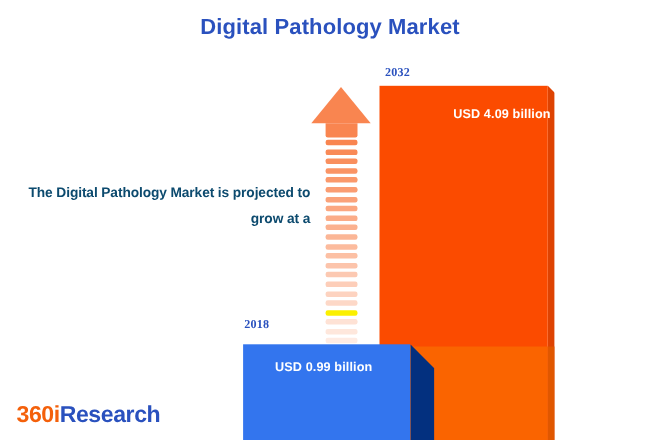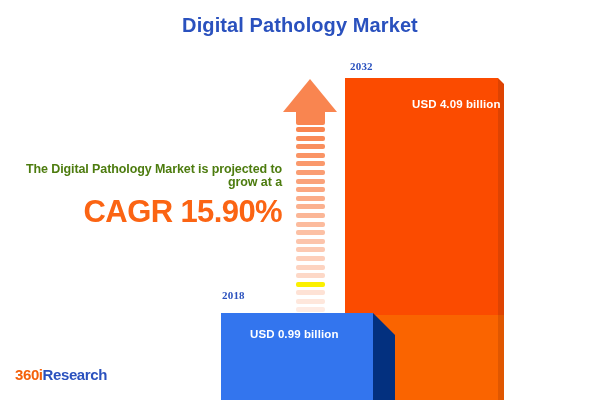--- a/index.html
+++ b/index.html
@@ -38,39 +38,39 @@
   #caption-block {
     position: absolute;
     left: 24px;
     top: 163px;
     width: 258px;
     text-align: right;
   }
   #caption-line {
     font-size: 12.5px;
     font-weight: bold;
-    color: #4d7c0f;
-    line-height: 13px;
+    color: #0c4a6e;
+    line-height: 24px;
     letter-spacing: -0.1px;
   }
   #cagr-value {
     margin-top: 6px;
     font-size: 31px;
     font-weight: bold;
     color: #fb6413;
     line-height: 34px;
     letter-spacing: -0.6px;
   }
 
   
   #logo {
     position: absolute;
     left: 15px;
     top: 366px;
-    font-size: 15px;
+    font-size: 21px;
     font-weight: bold;
     letter-spacing: -0.4px;
     white-space: nowrap;
   }
   #logo .logo-360 { color: #f4600a; }
   #logo .logo-i   { color: #f4600a; }
   #logo .logo-research { color: #2a51be; }
 
   
   #growth-arrow {
@@ -190,21 +190,20 @@
 </style>
 </head>
 <body>
 
 <div id="canvas">
 
   <div id="chart-title">Digital Pathology Market</div>
 
   <div id="caption-block">
     <div id="caption-line">The Digital Pathology Market is projected to grow at a</div>
-    <div id="cagr-value">CAGR 15.90%</div>
   </div>
 
   <div id="growth-arrow">
     <div id="arrow-head"></div>
     <div id="arrow-neck"></div>
     <div id="arrow-bands">
         <div class="arrow-band" style="background: rgb(249, 133, 80);"></div>
         <div class="arrow-band" style="background: rgb(249, 138, 87);"></div>
         <div class="arrow-band" style="background: rgb(249, 143, 94);"></div>
         <div class="arrow-band" style="background: rgb(250, 148, 101);"></div>

